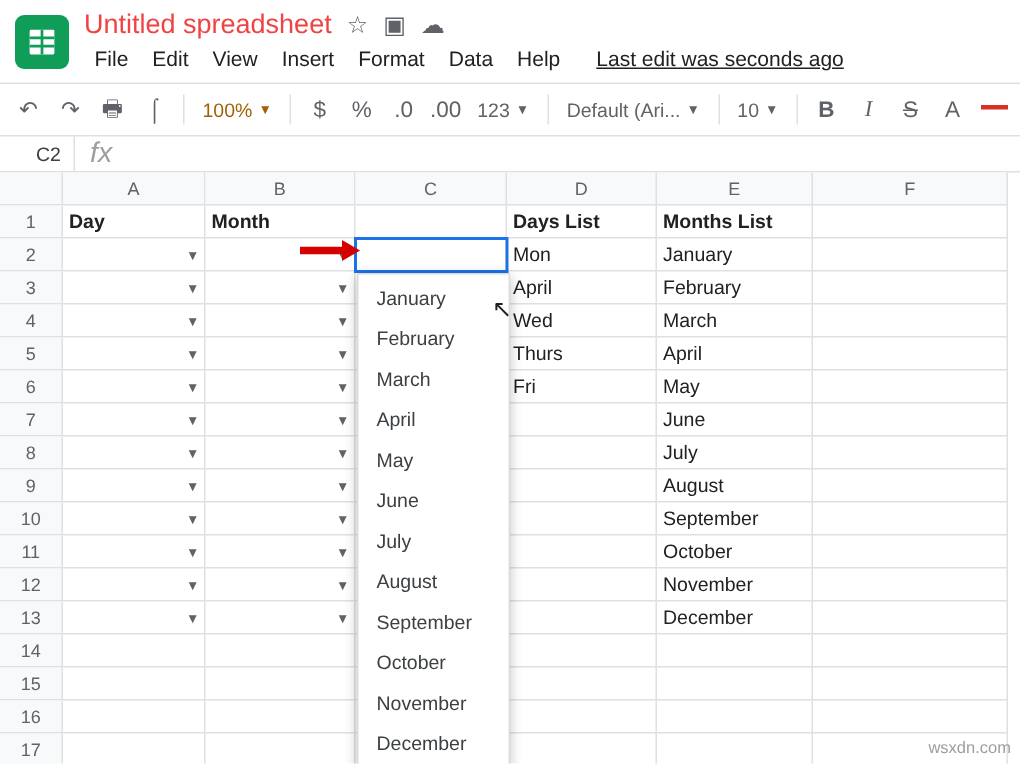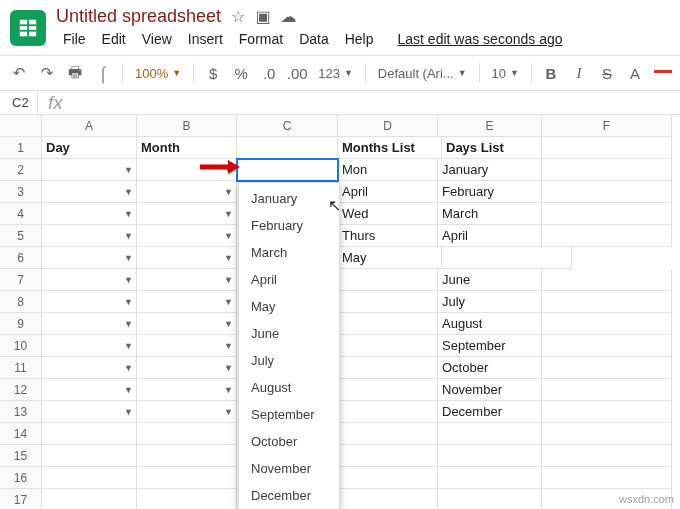--- a/index.html
+++ b/index.html
@@ -2,33 +2,33 @@
 <html><head>
 <meta charset="utf-8">
 <style>
 * { box-sizing: border-box; margin: 0; padding: 0; }
 body { font-family: Arial, sans-serif; font-size: 13px; color: #202124; background: #fff; width: 680px; height: 509px; overflow: hidden; position: relative; }
 .titlebar { display: flex; align-items: center; padding: 6px 10px 2px 10px; gap: 10px; }
 .logo { width: 36px; height: 36px; background: #0f9d58; border-radius: 6px; display: flex; align-items: center; justify-content: center; }
 .logo svg { width: 22px; height: 22px; }
 .titleblock { flex: 1; }
 .doc-title-row { display: flex; align-items: center; gap: 10px; color: #5f6368; }
-.doc-title { font-size: 18px; color: #7f1d1d; }
+.doc-title { font-size: 18px; color: #ef4444; }
 .title-icon { color: #5f6368; font-size: 16px; }
 .menubar { display: flex; gap: 2px; margin-top: 2px; }
 .menubar span { font-size: 14px; color: #202124; padding: 2px 7px; cursor: pointer; }
 .lastedit { font-size: 13px; color: #5f6368; text-decoration: underline; margin-left: 8px; text-align: center; }
 .toolbar { display: flex; align-items: center; border-top: 1px solid #e0e0e0; border-bottom: 1px solid #e0e0e0; padding: 4px 8px; gap: 6px; height: 36px; margin-top: 4px; }
 .tbtn { width: 22px; height: 22px; display: flex; align-items: center; justify-content: center; color: #5f6368; cursor: pointer; font-size: 15px; }
 .tsep { width: 1px; height: 20px; background: #e0e0e0; margin: 0 2px; }
 .tsel { display: flex; align-items: center; color: #5f6368; font-size: 13px; gap: 4px; cursor: pointer; padding: 0 4px; }
 .tsel.disabled { color: #a16207; }
 .caret { font-size: 9px; }
 .namebox-row { display: flex; align-items: center; border-bottom: 1px solid #e0e0e0; height: 24px; }
-.namebox { width: 38px; padding-left: 12px; font-size: 13px; color: #3c4043; border-right: 1px solid #e0e0e0; height: 100%; display: flex; align-items: center; }
+.namebox { width: 50px; padding-left: 24px; font-size: 13px; color: #3c4043; border-right: 1px solid #e0e0e0; height: 100%; display: flex; align-items: center; }
 .fx { padding: 0 10px; color: #9e9e9e; font-style: italic; font-size: 19px; }
 .grid { position: relative; }
 .colheads { display: flex; }
 .corner { width: 42px; height: 22px; background: #f8f9fa; border-right: 1px solid #e0e0e0; border-bottom: 1px solid #e0e0e0; }
 .colhead { height: 22px; background: #f8f9fa; border-right: 1px solid #e0e0e0; border-bottom: 1px solid #e0e0e0; display: flex; align-items: center; justify-content: center; color: #5f6368; font-size: 12px; }
 .row { display: flex; }
 .rowhead { width: 42px; height: 22px; background: #f8f9fa; border-right: 1px solid #e0e0e0; border-bottom: 1px solid #e0e0e0; display: flex; align-items: center; justify-content: center; color: #5f6368; font-size: 12px; }
 .cell { height: 22px; border-right: 1px solid #e0e0e0; border-bottom: 1px solid #e0e0e0; padding: 0 4px; display: flex; align-items: center; font-size: 13px; position: relative; }
 .cell.bold { font-weight: bold; }
 .cell.active { outline: 2px solid #1a73e8; outline-offset: -1px; z-index: 2; }
@@ -123,22 +123,22 @@
     <div class="colhead cC">C</div>
     <div class="colhead cD">D</div>
     <div class="colhead cE">E</div>
     <div class="colhead cF">F</div>
   </div>
   <div class="row">
       <div class="rowhead">1</div>
       <div class="cell cA bold">Day</div>
       <div class="cell cB bold">Month</div>
       <div class="cell cC"></div>
+      <div class="cell cD bold">Days List</div>
       <div class="cell cE bold">Months List</div>
-      <div class="cell cD bold">Days List</div>
       <div class="cell cF"></div>
     </div>
   <div class="row">
       <div class="rowhead">2</div>
       <div class="cell cA">
         <span class="dd">▼</span>
       </div>
       <div class="cell cB">
         <span class="dd">▼</span>
       </div>
@@ -188,20 +188,21 @@
     </div>
   <div class="row">
       <div class="rowhead">6</div>
       <div class="cell cA">
         <span class="dd">▼</span>
       </div>
       <div class="cell cB">
         <span class="dd">▼</span>
       </div>
       <div class="cell cC"></div>
+      <div class="cell cD">Fri</div>
       <div class="cell cE">May</div>
       <div class="cell cF"></div>
     </div>
   <div class="row">
       <div class="rowhead">7</div>
       <div class="cell cA">
         <span class="dd">▼</span>
       </div>
       <div class="cell cB">
         <span class="dd">▼</span>

